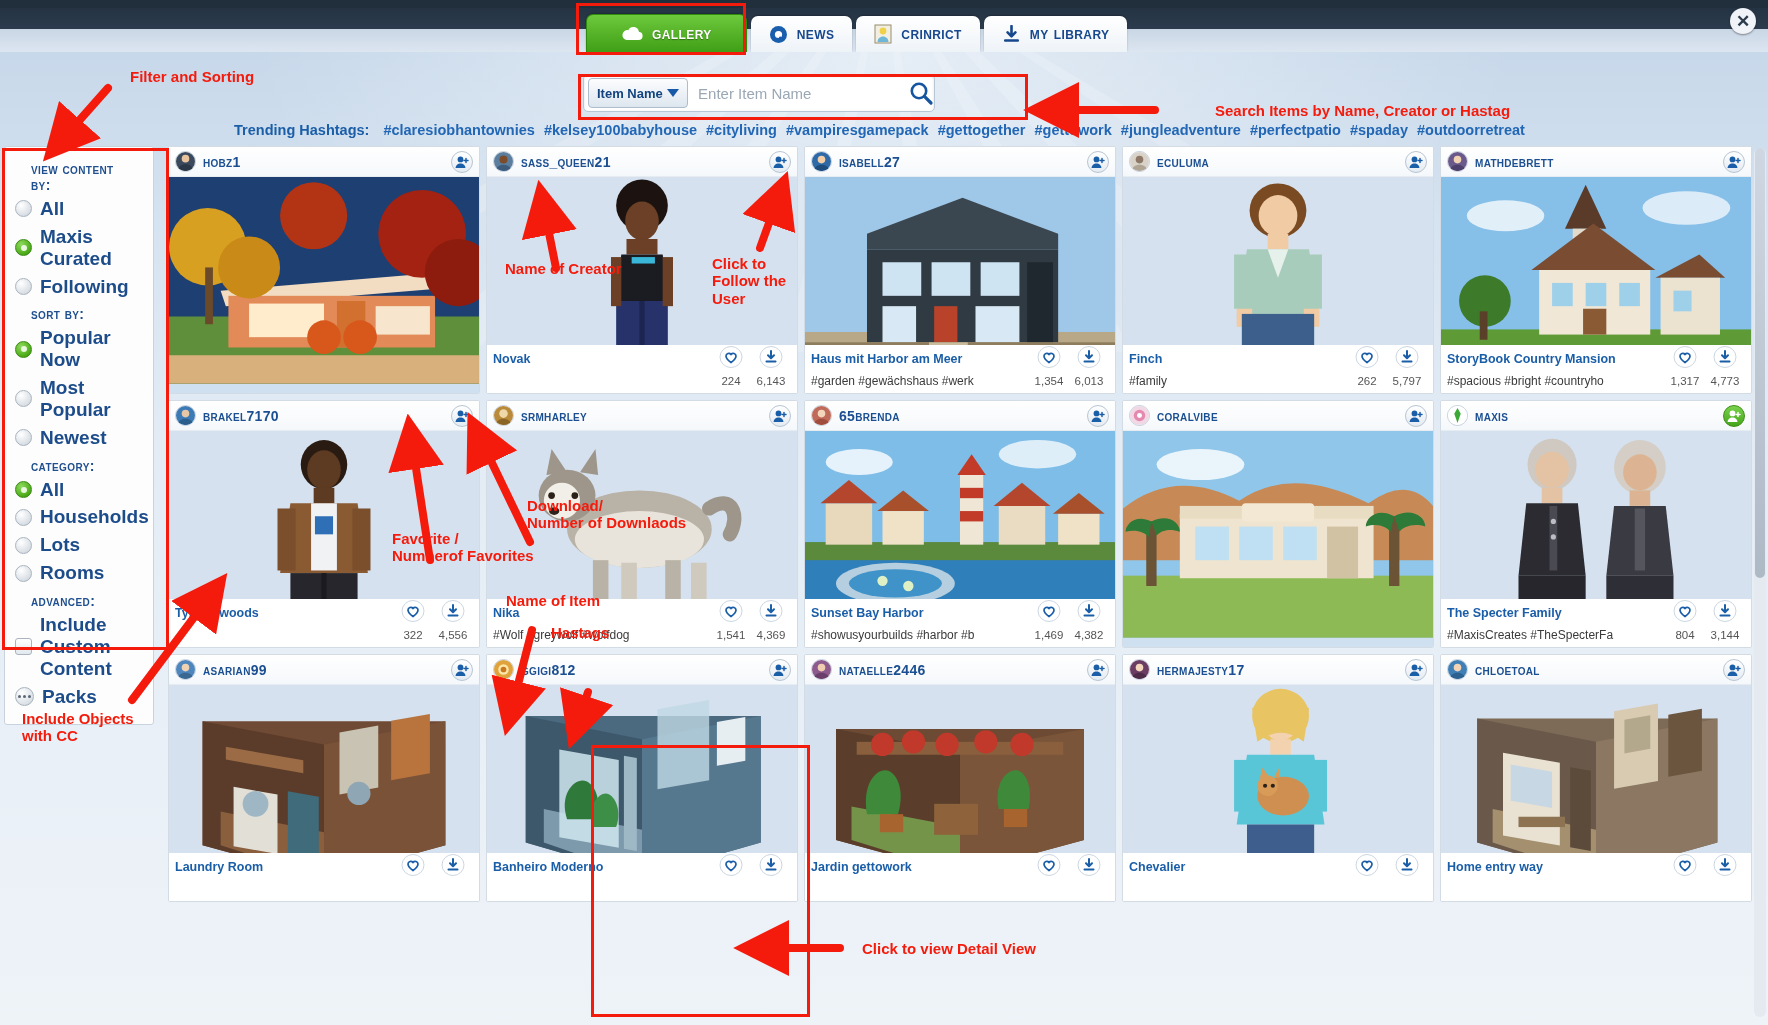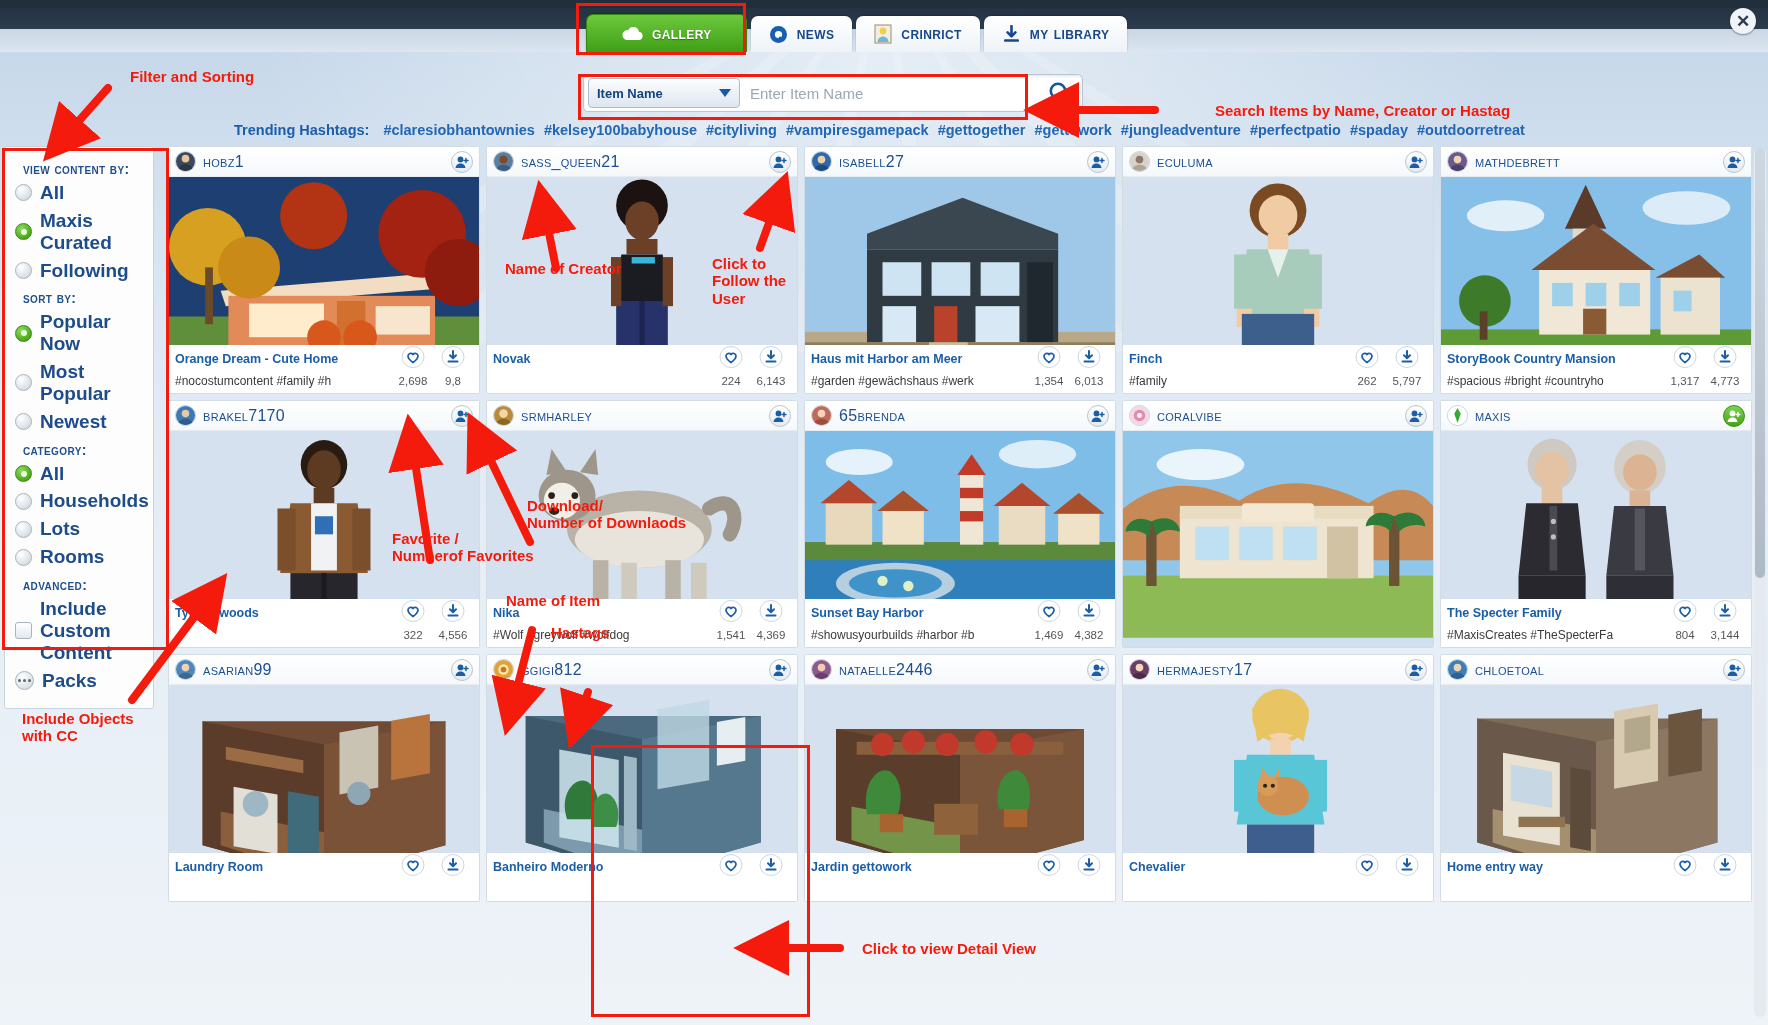--- a/index.html
+++ b/index.html
@@ -73,21 +73,21 @@
     position: absolute; top: -120px; left: 50%; transform: translateX(-50%);
     width: 900px; height: 420px; opacity: .35; pointer-events: none;
   }
   #searchline {
     position:absolute; top: 2px; left: 0; right: 0; text-align:center;
     color:#2b5b9c; font-size:14px; font-weight:bold;
   }
   
   #searchbar {
     position: absolute; top: 22px; left: 583px;
-    width: 500px; height: 38px;
+    width: 352px; height: 38px;
     background: #fff;
     border: 1px solid #b8c7d6;
     border-radius: 5px;
     display: flex; align-items: center;
     box-shadow: inset 0 1px 3px rgba(0,0,0,.12);
   }
   #dropdown {
     width: 152px; height: 30px; margin-left: 4px;
     background: linear-gradient(#fdfdfe,#dde6ef);
     border: 1px solid #aebccb; border-radius: 4px;
@@ -117,21 +117,21 @@
     position: absolute; top: 94px; left: 4px;
     width: 150px; min-height: 420px;
     background: #fdfdfd;
     border: 1px solid #c8d3de;
     border-radius: 3px;
     padding: 8px 8px 14px 10px;
   }
   .grp-title {
     font-size: 14px; font-weight: bold; color: #1f4f8f;
     font-variant: small-caps; text-transform: lowercase;
-    letter-spacing: .4px; margin: 6px 8px 2px;
+    letter-spacing: .4px; margin: 6px 16px 2px;
   }
   .opt { display:flex; align-items:center; gap:8px; padding: 3px 0; cursor:pointer; }
   .radio {
     width: 17px; height: 17px; border-radius: 50%;
     background: radial-gradient(circle at 35% 30%, #ffffff, #d9dfe5 70%, #b9c2cc);
     border: 1px solid #aab4bf; flex: none;
     display:flex;align-items:center;justify-content:center;
   }
   .radio.on { background: radial-gradient(circle at 35% 30%, #8fd95e, #4fae1c 65%, #3c8a14); border-color:#3c8a14; }
   .radio.on::after { content:''; width:6px;height:6px;border-radius:50%;background:#eaf7e0; }
@@ -167,21 +167,21 @@
   .card-head {
     height: 30px; display:flex; align-items:center; gap:7px;
     padding: 0 6px; background: linear-gradient(#ffffff,#f5f8fb);
     border-bottom: 1px solid #e6ecf2;
   }
   .avatar {
     width: 21px; height: 21px; border-radius: 50%;
     border: 1px solid #c3cedb; flex: none; overflow:hidden;
   }
   .creator {
-    flex: 1; font-size: 16px; font-weight: normal; color: #1b4f91;
+    flex: 1; font-size: 14px; font-weight: bold; color: #1b4f91;
     font-variant: small-caps; text-transform: lowercase; letter-spacing:.3px;
     overflow:hidden; text-overflow:ellipsis; white-space:nowrap;
   }
   .followbtn {
     width:22px;height:22px;border-radius:50%;flex:none;
     background: linear-gradient(#ffffff,#e4ebf2); border:1px solid #b9c5d2;
     display:flex;align-items:center;justify-content:center; cursor:pointer;
   }
   .followbtn.green { background: linear-gradient(#79d24c,#45a41a); border-color:#3d8f15; }
   .thumb { flex: 1; position: relative; overflow: hidden; background:#cfe0f0; }
@@ -411,35 +411,20 @@
             <rect x="160" y="100" width="42" height="22" fill="#f7e6cd"></rect>
             <circle cx="30" cy="54" r="30" fill="#d8a020"></circle>
               <circle cx="62" cy="70" r="24" fill="#c98a17"></circle>
             <circle cx="196" cy="44" r="34" fill="#a32212"></circle>
               <circle cx="224" cy="74" r="26" fill="#8d1c0e"></circle>
             <circle cx="112" cy="30" r="26" fill="#b33415"></circle>
             <rect x="28" y="70" width="6" height="44" fill="#6b4a2a"></rect>
             <circle cx="120" cy="124" r="13" fill="#d8571b"></circle>
               <circle cx="148" cy="124" r="13" fill="#d8571b"></circle>
           </svg>
-        </div>
-        <div class="card-foot">
-          <div class="item-name">Orange Dream - Cute Home</div>
-          <div class="item-tags">#nocostumcontent #family #h</div>
-          <div class="fav-ic"><svg width="24" height="22" viewBox="0 0 24 22">
-                <ellipse cx="12" cy="11" rx="11" ry="10.5" fill="#fff" stroke="#ccd6e0"></ellipse>
-                <path d="M12 16.5s-5-3.4-5-6.4a2.8 2.8 0 0 1 5-1.7 2.8 2.8 0 0 1 5 1.7c0 3-5 6.4-5 6.4z" fill="none" stroke="#1b5ea8" stroke-width="1.7"></path>
-              </svg></div>
-          <div class="dl-ic"><svg width="24" height="22" viewBox="0 0 24 22">
-                <ellipse cx="12" cy="11" rx="11" ry="10.5" fill="#fff" stroke="#ccd6e0"></ellipse>
-                <path d="M12 5v6M9 9.2l3 3 3-3" stroke="#1b5ea8" stroke-width="2" fill="none" stroke-linecap="round" stroke-linejoin="round"></path>
-                <rect x="6.5" y="14.5" width="11" height="2" rx=".9" fill="#1b5ea8"></rect>
-              </svg></div>
-          <div class="fav-n">2,698</div>
-          <div class="dl-n">9,8</div>
         </div>
       </div>
 
       <div class="card">
         <div class="card-head">
           <div class="avatar"><svg width="100%" height="100%" viewBox="0 0 20 20">
                 <rect width="20" height="20" fill="#5b7d9e"></rect>
                 <circle cx="10" cy="8" r="4.2" fill="#7b4b2a"></circle>
                 <path d="M2 20c0-4 3.6-6.6 8-6.6s8 2.6 8 6.6z" fill="#3d5c7d"></path>
               </svg></div>

